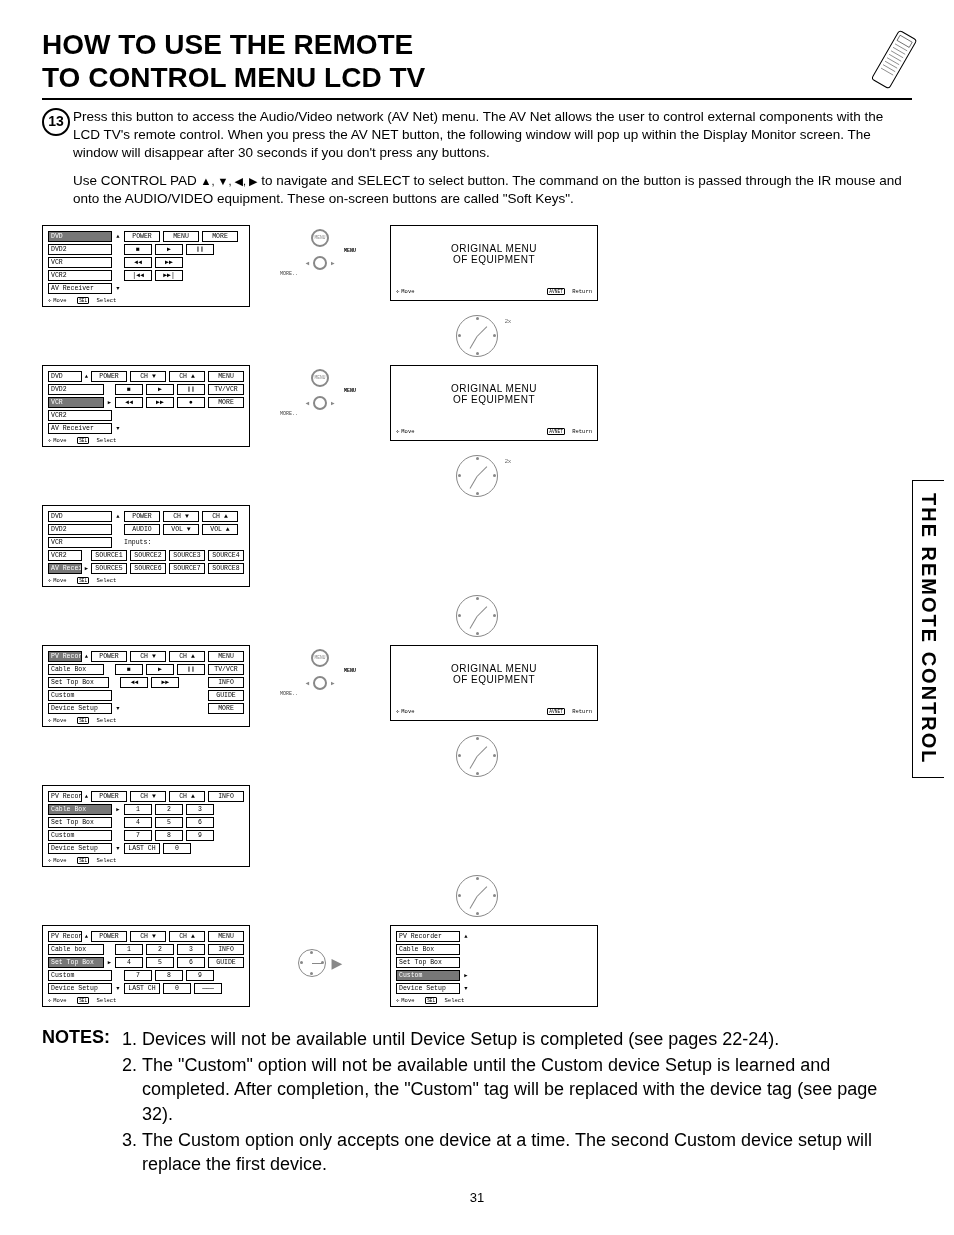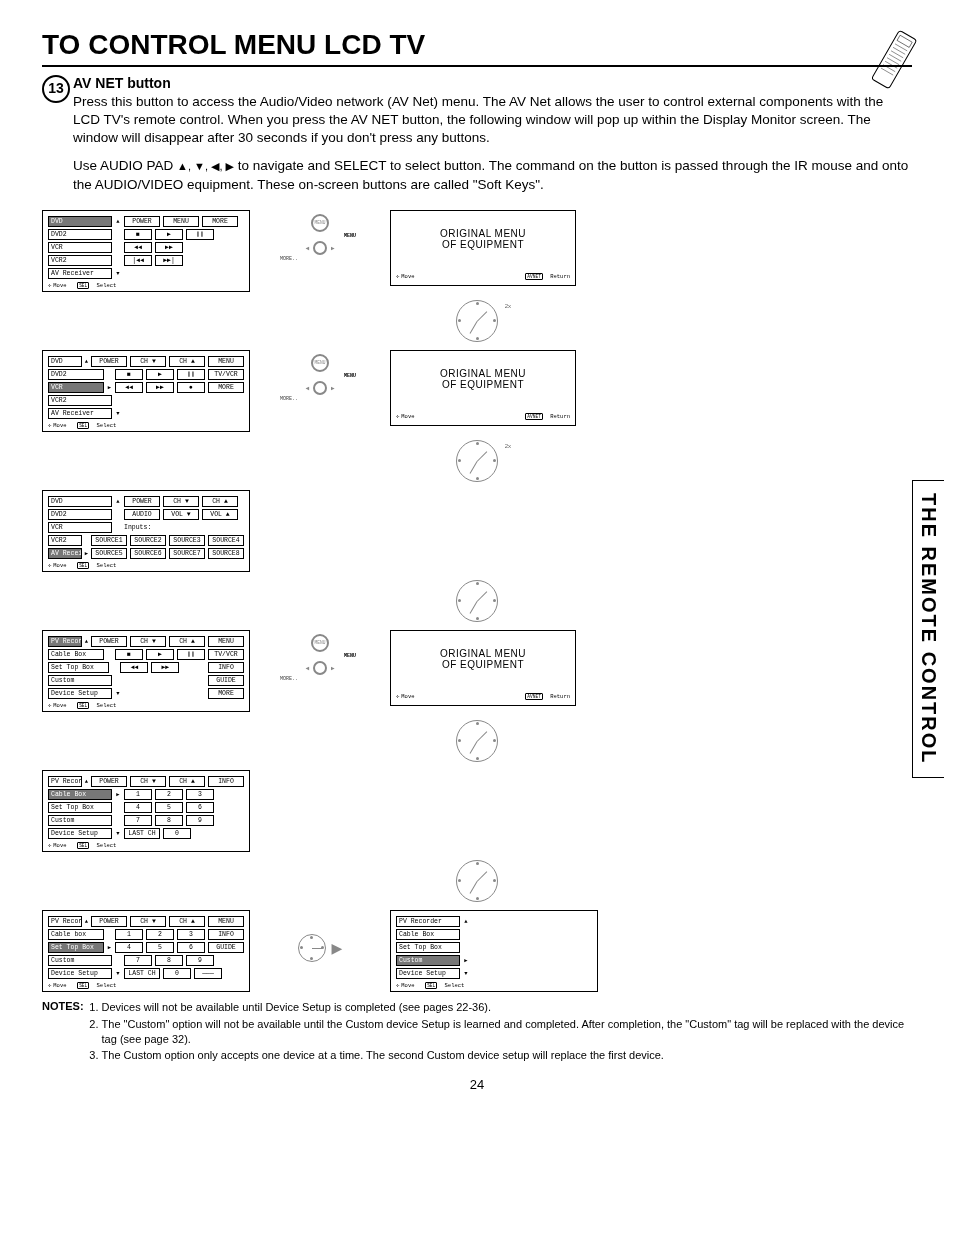--- a/index.html
+++ b/index.html
@@ -10,21 +10,21 @@
   .remote-icon { position:absolute; right:42px; top:30px; transform:rotate(30deg); }
   .section-head { display:flex; align-items:flex-start; gap:3px; }
   .circled { display:inline-block; width:24px; height:24px; border:2px solid #000; border-radius:50%; text-align:center; line-height:22px; font-weight:bold; font-size:14px; flex-shrink:0; }
   .body-col { flex:1; }
   .sub-title { font-weight:bold; font-size:14px; margin-bottom:2px; }
   p { font-size:13.5px; line-height:1.35; margin:0 0 10px 0; }
   .arrow-glyph { font-size:11px; }
   .panels-area { margin-top:6px; }
   .panel-row { display:flex; gap:30px; align-items:flex-start; margin-bottom:8px; }
   .left-box { width:208px; border:1px solid #000; padding:5px 5px 2px 5px; font-family: "Courier New", monospace; font-size:6.5px; box-sizing:border-box; }
-  .right-box { width:186px; border:1px solid #000; padding:5px; font-family: "Courier New", monospace; font-size:6.5px; box-sizing:border-box; }
+  .right-box { width:208px; border:1px solid #000; padding:5px; font-family: "Courier New", monospace; font-size:6.5px; box-sizing:border-box; }
   .orig-label { font-family: Arial, sans-serif; font-size:10px; text-align:center; letter-spacing:0.5px; padding:12px 6px 20px 6px; }
   .row { display:flex; align-items:center; gap:3px; margin-bottom:2px; min-height:10px; }
   .dev { border:1px solid #000; width:58px; padding:0 2px; height:9px; line-height:9px; white-space:nowrap; overflow:hidden; }
   .dev.sel { background:#777; color:#fff; }
   .sk { border:1px solid #000; min-width:22px; height:9px; line-height:9px; text-align:center; padding:0 2px; }
   .sk.wide { min-width:30px; }
   .scroll-ind { font-size:5.5px; width:6px; text-align:center; }
   .footer-row { display:flex; justify-content:space-between; font-size:5.5px; margin-top:3px; }
   .footer-row span { display:inline-flex; align-items:center; gap:2px; }
   .pad-box { border:1px solid #000; font-size:4.5px; padding:0 1px; font-family:"Courier New",monospace; border-radius:1px; }
@@ -36,21 +36,21 @@
   .more-label { font-size:5px; text-align:left; margin-top:1px; color:#444; }
   .step-clock { width:40px; height:40px; border:1px solid #888; border-radius:50%; margin:6px auto 8px auto; position:relative; }
   .step-clock .dot { position:absolute; width:3px; height:3px; background:#888; border-radius:50%; }
   .step-clock .n { top:1px; left:50%; margin-left:-1.5px; }
   .step-clock .e { right:1px; top:50%; margin-top:-1.5px; }
   .step-clock .s { bottom:1px; left:50%; margin-left:-1.5px; }
   .step-clock .w { left:1px; top:50%; margin-top:-1.5px; }
   .step-clock .hand { position:absolute; left:50%; top:50%; width:14px; height:1px; background:#888; transform-origin:left center; }
   .step-clock .lbl { position:absolute; right:-14px; top:2px; font-size:6px; font-family:Arial,sans-serif; color:#666; }
   .single-arrow { width:80px; display:flex; align-items:center; justify-content:center; color:#888; font-size:14px; padding-top:24px; }
-  .notes { font-size:11px; margin-top:8px; display:flex; }
+  .notes { font-size:18px; margin-top:20px; display:flex; gap:14px; }
   .notes-label { font-weight:bold; }
   .notes ol { margin:0; padding-left:18px; }
   .notes li { margin-bottom:2px; line-height:1.35; }
   .page-num { text-align:center; font-size:13px; margin-top:12px; }
 </style>
 </head>
 <body>
 
 <div class="page">
 
@@ -64,29 +64,29 @@
         <line x1="9" y1="20" x2="23" y2="20"></line>
       <line x1="9" y1="24" x2="23" y2="24"></line>
         <line x1="9" y1="28" x2="23" y2="28"></line>
       <line x1="9" y1="32" x2="23" y2="32"></line>
         <line x1="9" y1="36" x2="23" y2="36"></line>
       <line x1="9" y1="40" x2="23" y2="40"></line>
         <line x1="9" y1="44" x2="23" y2="44"></line>
     </g>
   </svg>
 
+  <h1>HOW TO USE THE REMOTE</h1>
   <h1>TO CONTROL MENU LCD TV</h1>
   <hr class="title-rule">
 
   <div class="section-head">
     <span class="circled">13</span>
     <div class="body-col">
-      <div class="sub-title">AV NET button</div>
       <p>Press this button to access the Audio/Video network (AV Net) menu.  The AV Net allows the user to control external components with the LCD TV's remote control.  When you press the AV NET button, the following window will pop up within the Display Monitor screen.  The window will disappear after 30 seconds if you don't press any buttons.</p>
-      <p><span>Use AUDIO PAD </span><span class="arrow-glyph">▲, ▼, ◀, ▶</span><span> to navigate and SELECT to select button.  The command on the button is passed through the IR mouse and onto the AUDIO/VIDEO equipment.  These on-screen buttons are called "Soft Keys".</span></p>
+      <p><span>Use CONTROL PAD </span><span class="arrow-glyph">▲, ▼, ◀, ▶</span><span> to navigate and SELECT to select button.  The command on the button is passed through the IR mouse and onto the AUDIO/VIDEO equipment.  These on-screen buttons are called "Soft Keys".</span></p>
     </div>
   </div>
 
   <div class="panels-area">
 
     <div class="panel-row">
       <div class="left-box">
         <div class="row">
             <div class="dev sel">DVD</div>
             <div class="scroll-ind">▲</div>
@@ -477,20 +477,20 @@
             <span>✢<span>Move</span>&nbsp;&nbsp;<span class="pad-box">SEL</span>&nbsp;<span>Select</span></span>
           </div>
       </div>
     </div>
 
   </div>
 
   <div class="notes">
     <div class="notes-label">NOTES:</div>
     <ol>
-      <li>Devices will not be available until Device Setup is completed (see pages 22-36).</li>
+      <li>Devices will not be available until Device Setup is completed (see pages 22-24).</li>
       <li>The "Custom" option will not be available until the Custom device Setup is learned and completed.  After completion, the "Custom" tag will be replaced with the device tag (see page 32).</li>
       <li>The Custom option only accepts one device at a time.  The second Custom device setup will replace the first device.</li>
     </ol>
   </div>
 
-  <div class="page-num">24</div>
+  <div class="page-num">31</div>
 </div>
 
 </body></html>

